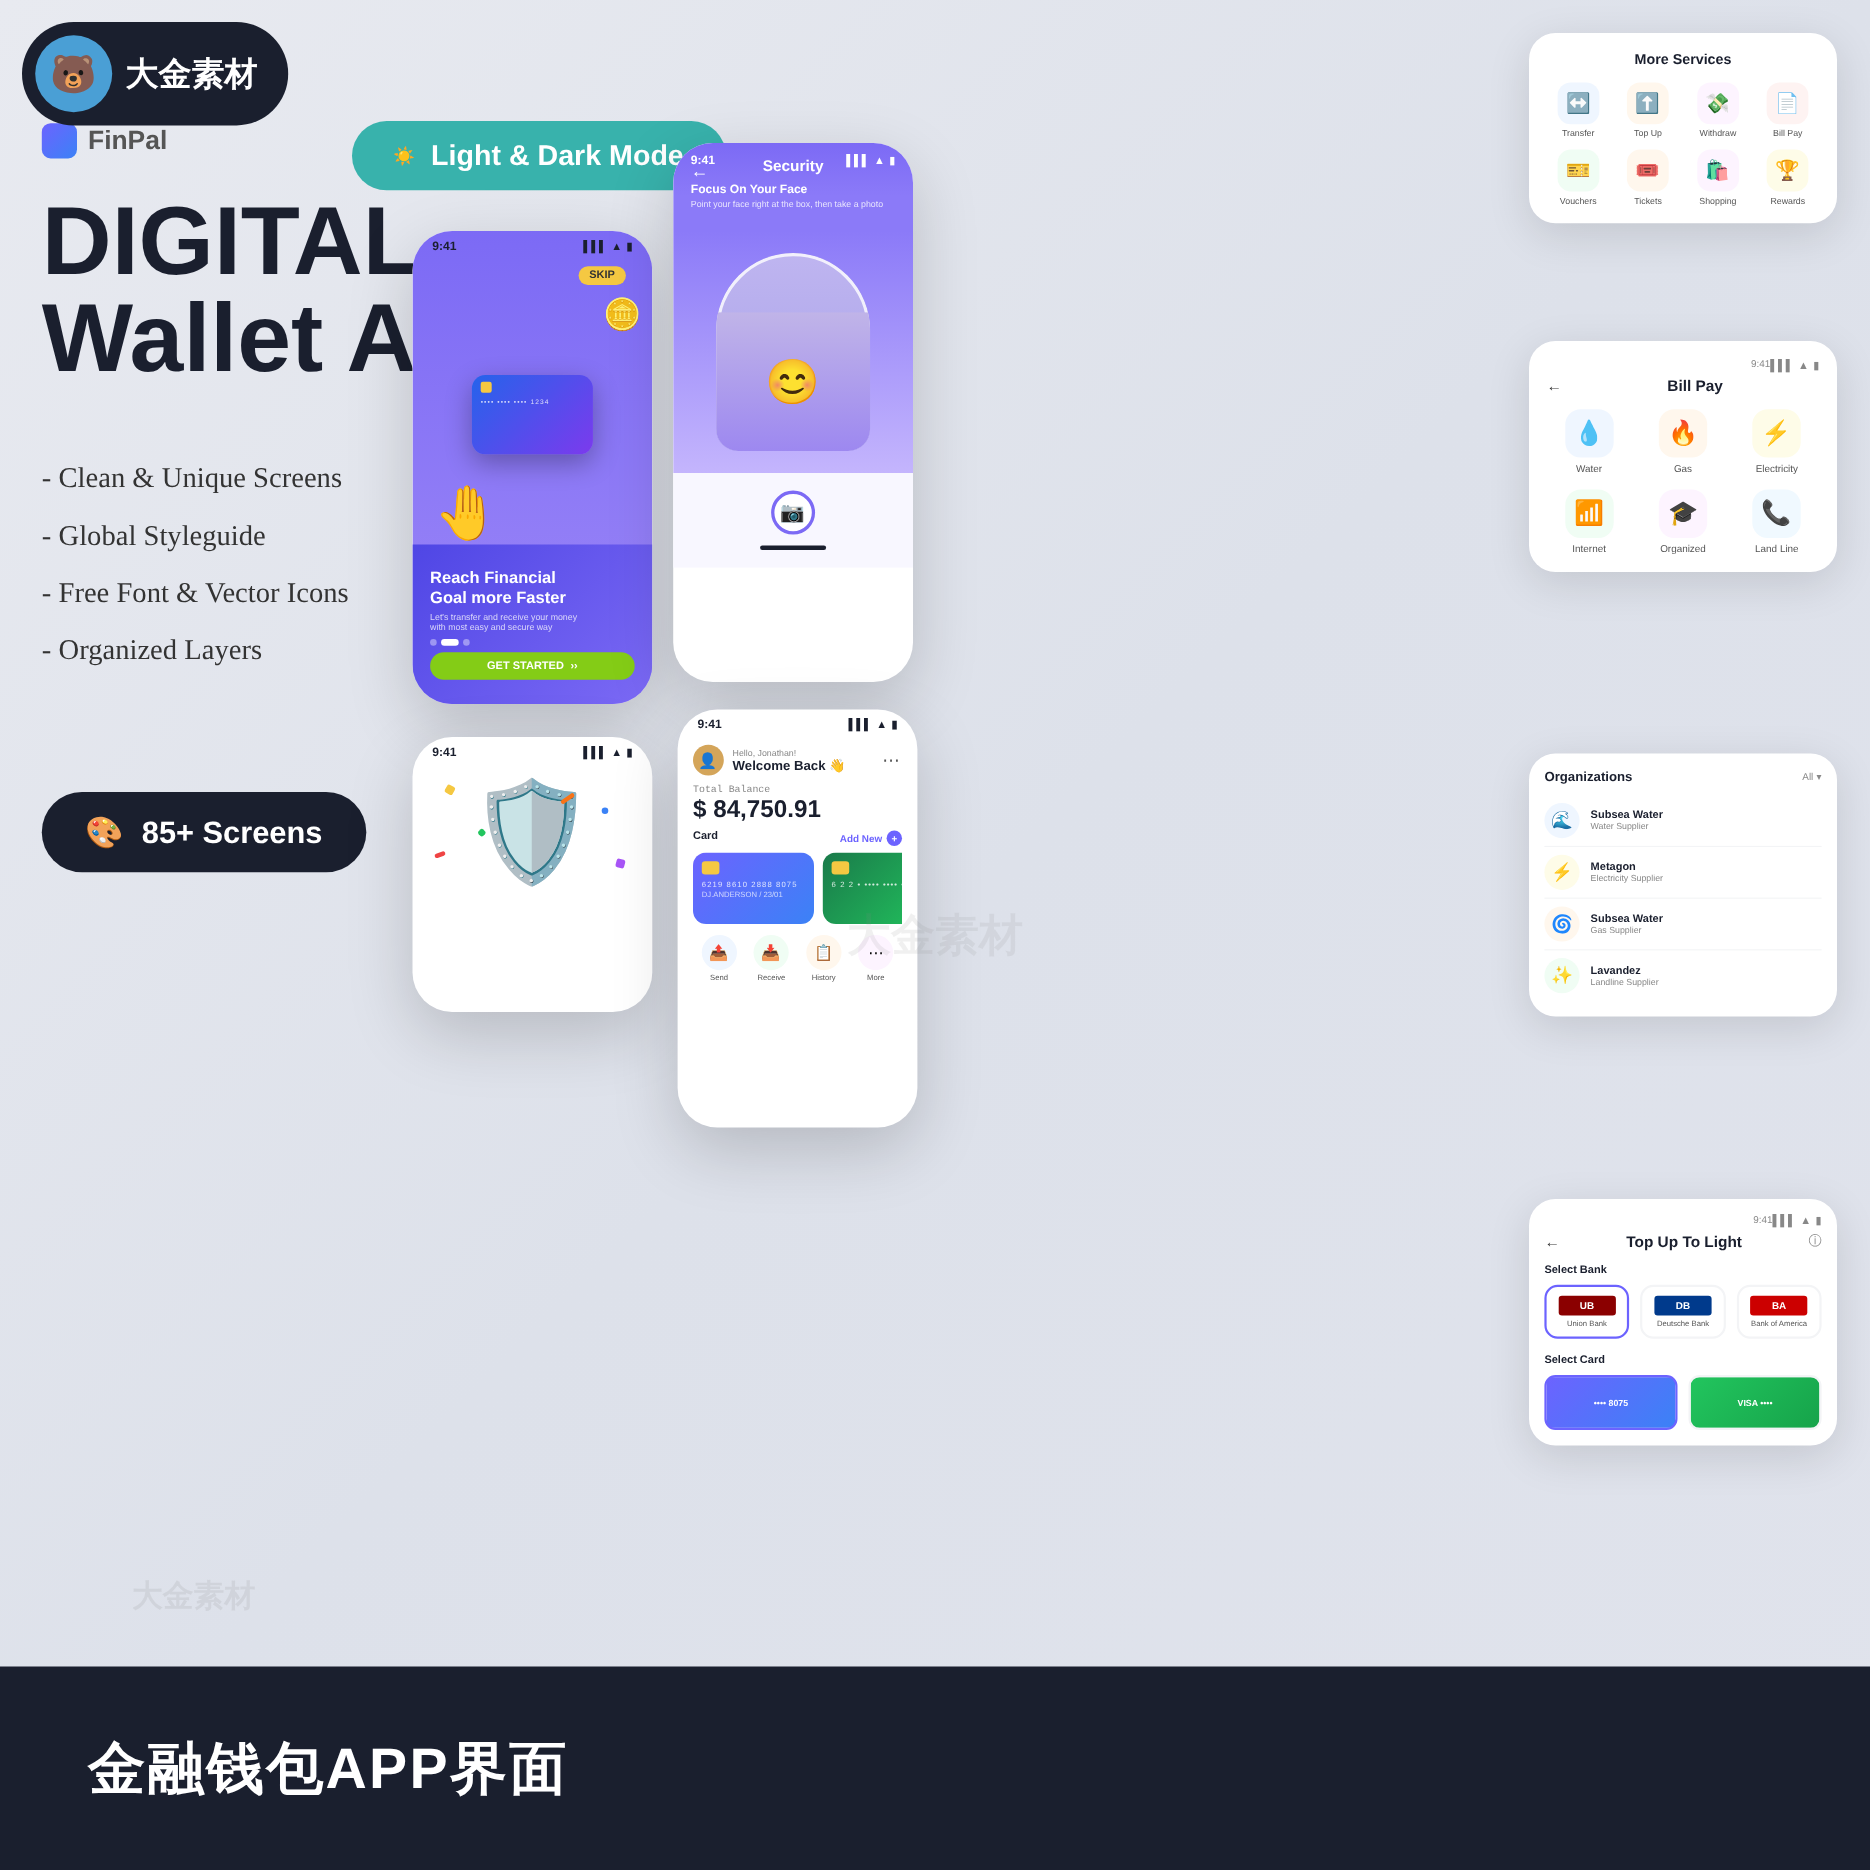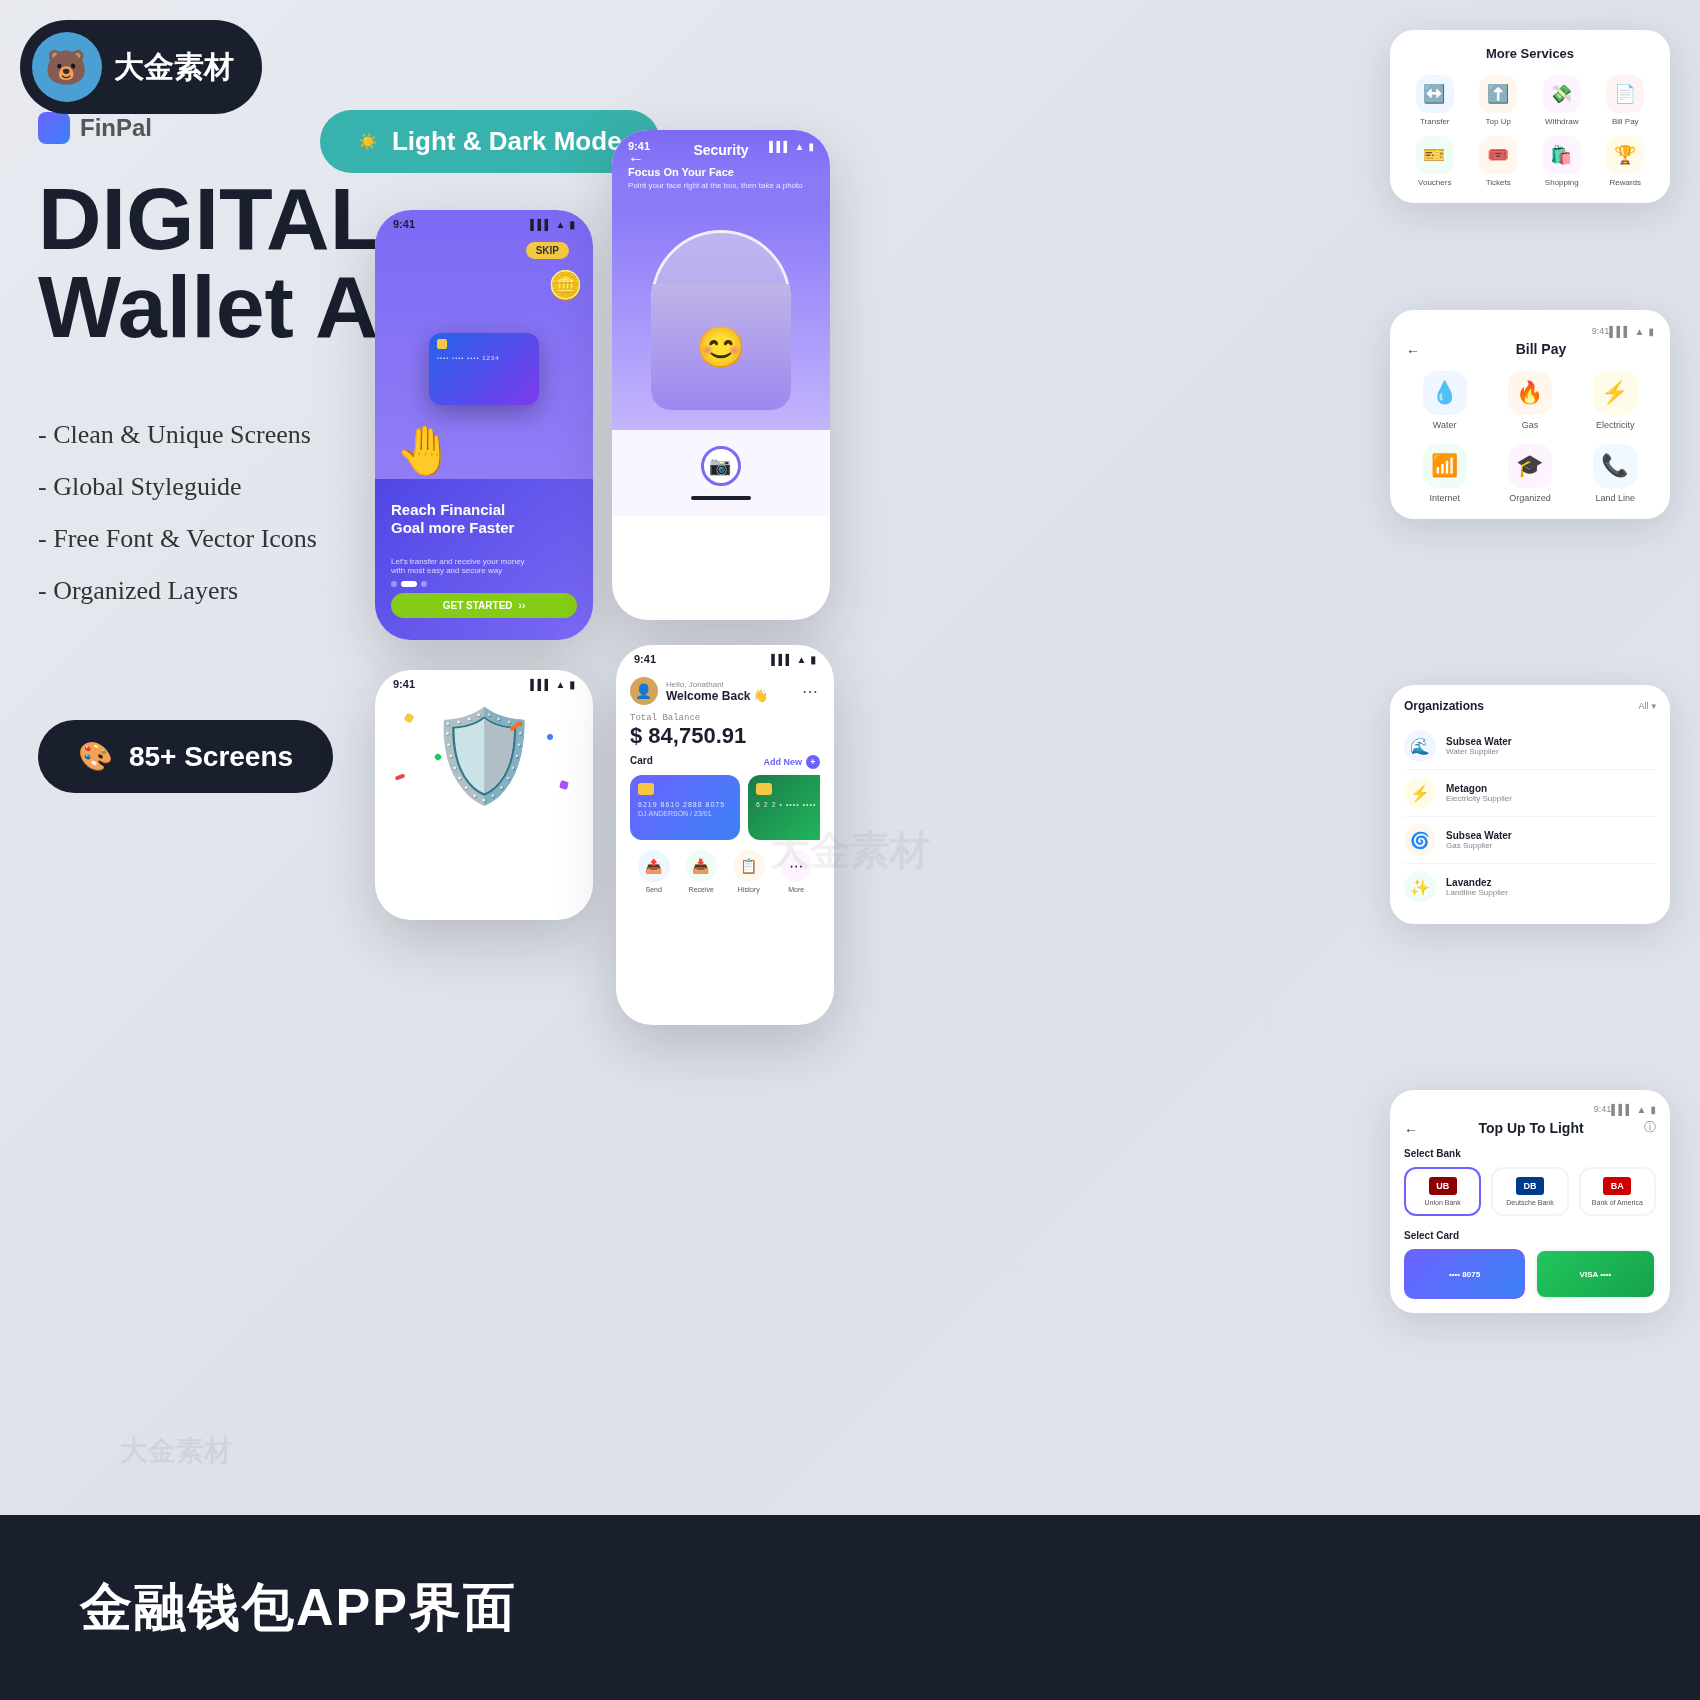--- a/index.html
+++ b/index.html
@@ -183,21 +183,21 @@
     .hand-emoji { font-size: 48px; position: absolute; bottom: 0; left: 20px; }
     .coin-emoji { font-size: 28px; position: absolute; top: 10px; right: 10px; }
 
     .phone-onboard .promo-box {
       background: linear-gradient(135deg, #4f46e5, #7c6af5);
       margin: 0;
       padding: 22px 16px;
       flex-shrink: 0;
     }
     .promo-title { color: #fff; font-size: 15px; font-weight: 800; line-height: 1.2; }
-    .promo-sub { color: rgba(255,255,255,0.75); font-size: 8px; margin-top: 20px; }
+    .promo-sub { color: rgba(255,255,255,0.75); font-size: 8px; margin-top: 4px; }
     .promo-dots { display: flex; gap: 4px; margin: 6px 0; }
     .promo-dot { width: 6px; height: 6px; border-radius: 50%; background: rgba(255,255,255,0.4); }
     .promo-dot.active { background: #fff; width: 16px; border-radius: 3px; }
     .promo-cta {
       display: flex; align-items: center; justify-content: center;
       background: #84cc16;
       border-radius: 20px;
       padding: 7px 14px;
       color: #fff; font-size: 10px; font-weight: 700;
       gap: 6px;
@@ -397,21 +397,21 @@
     .tu-banks { display: flex; gap: 10px; margin-bottom: 14px; }
     .tu-bank {
       flex: 1;
       border: 2px solid #f3f4f6;
       border-radius: 12px;
       padding: 8px 6px;
       display: flex; flex-direction: column; align-items: center; gap: 4px;
       cursor: pointer;
     }
     .tu-bank.selected { border-color: #6c63ff; }
-    .tu-bank-icon { width: 28px; height: 18px; border-radius: 3px; display: flex; align-items: center; justify-content: center; font-size: 9px; font-weight: 700; }
+    .tu-bank-icon { width: 52px; height: 18px; border-radius: 3px; display: flex; align-items: center; justify-content: center; font-size: 9px; font-weight: 700; }
     .tu-bank-name { font-size: 7px; color: #555; text-align: center; }
 
     
     .watermark {
       position: absolute;
       top: 50%; left: 50%;
       transform: translate(-50%, -50%);
       opacity: 0.12;
       font-size: 40px;
       font-weight: 900;

